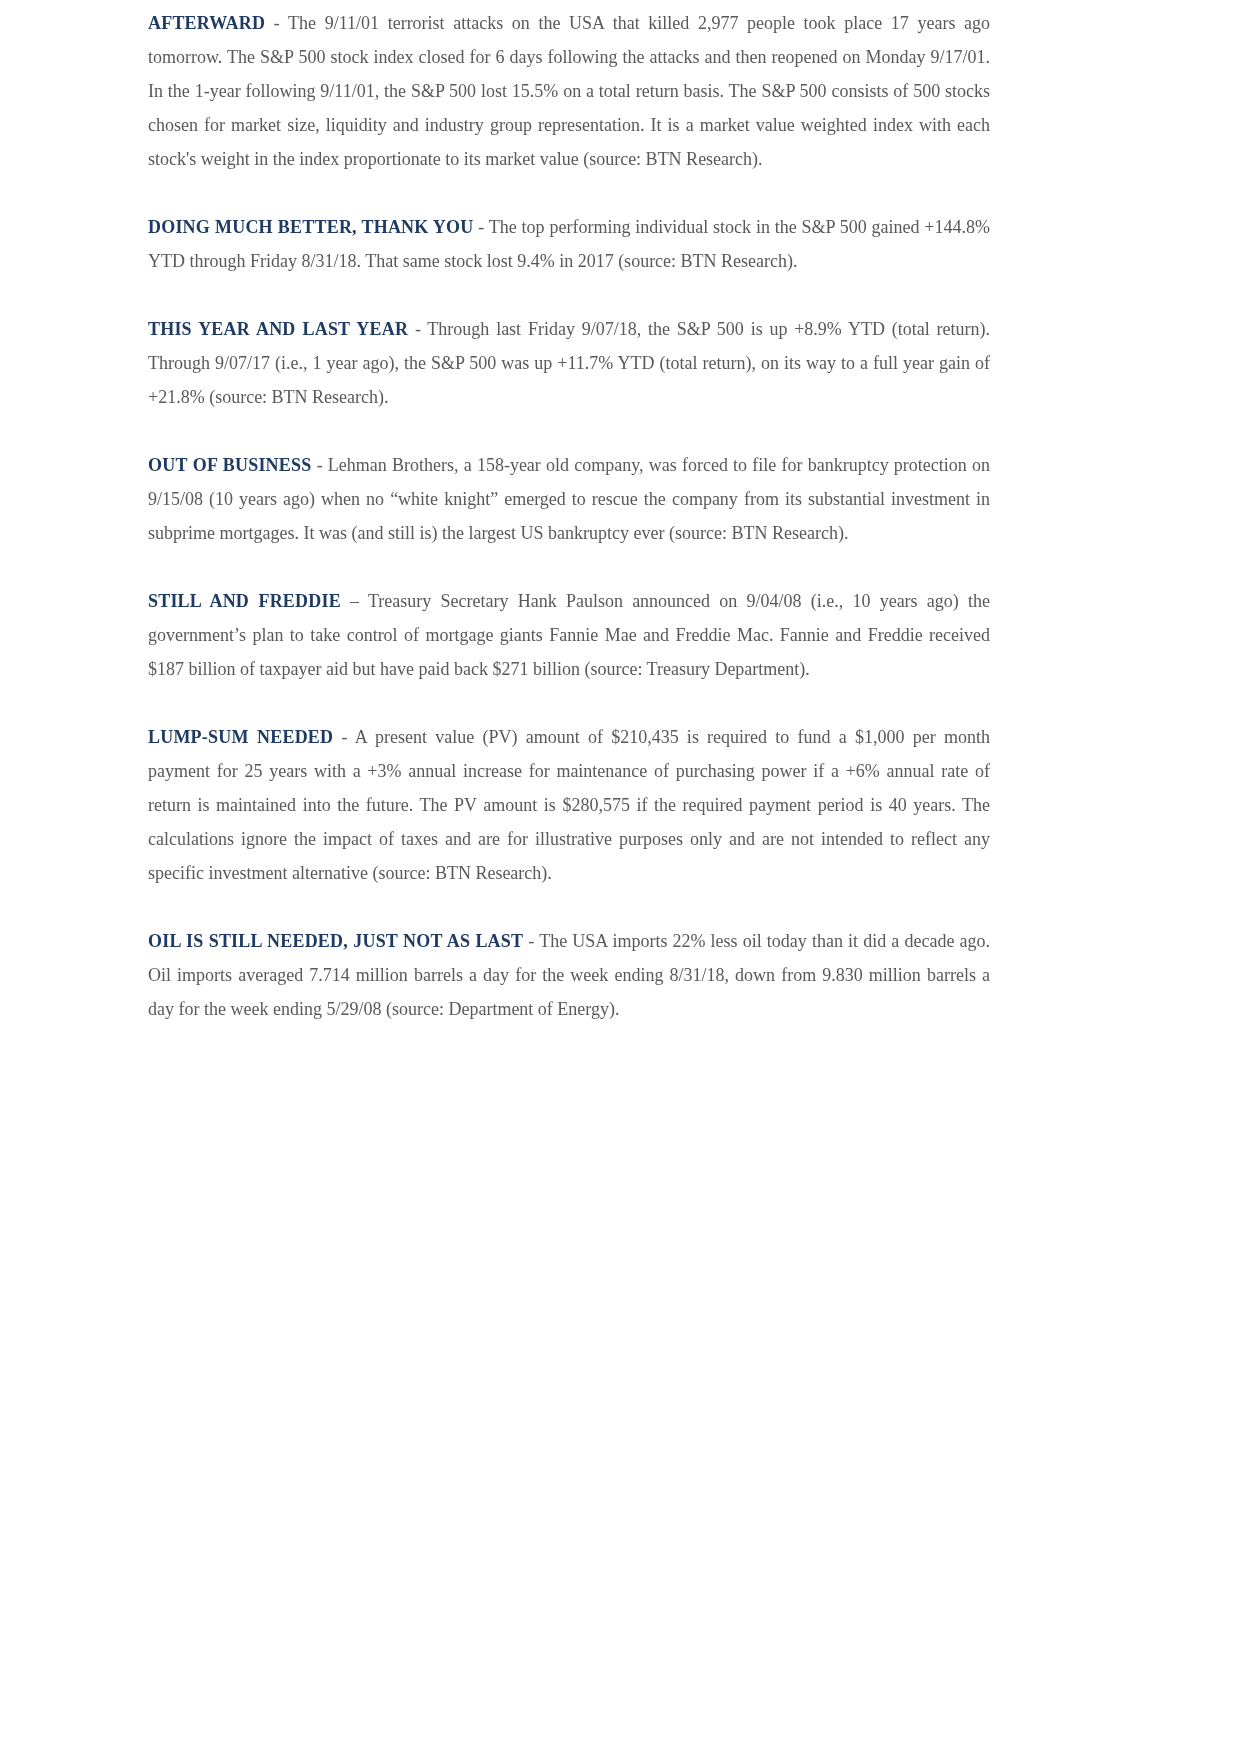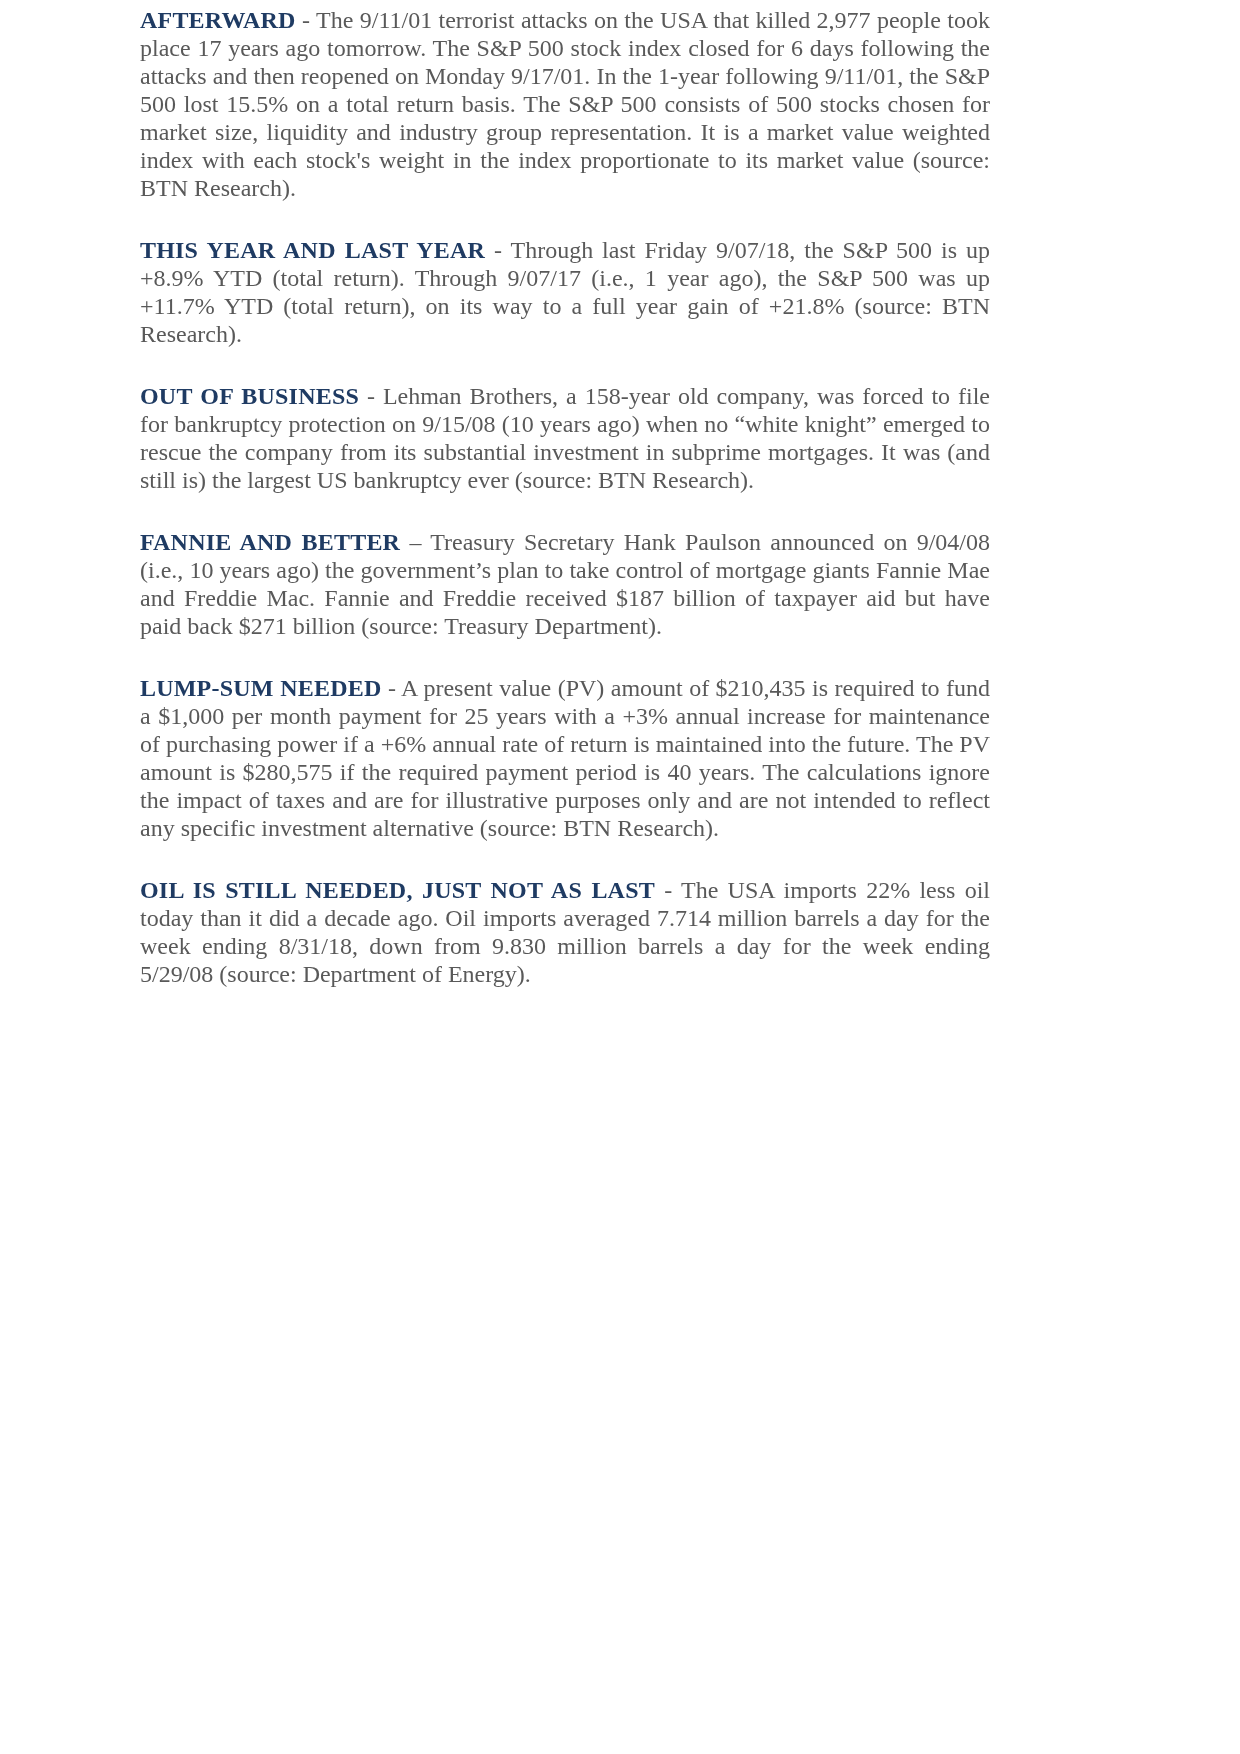--- a/index.html
+++ b/index.html
@@ -14,47 +14,48 @@
     overflow: hidden;
   }
   .page {
     width: 1240px;
     height: 1754px;
     background: #ffffff;
     padding: 6px 250px 0 136px;
   }
   .para {
     font-family: "Liberation Serif", serif;
-    font-size: 24px;
-    line-height: 28px;
+    font-size: 18px;
+    line-height: 34px;
     color: #595959;
     text-align: justify;
-    margin: 0 0 34px 4px;
+    margin: 0 0 34px 12px;
   }
   .para .head {
     color: #1f3b63;
     font-weight: bold;
     letter-spacing: 0.2px;
   }
   .para .body {
     color: #595959;
   }
 </style>
 </head>
 <body>
 
 <main class="page">
 
   <p class="para"><span class="head">AFTERWARD</span> <span class="body">- The 9/11/01 terrorist attacks on the USA that killed 2,977 people took place 17 years ago tomorrow.  The S&amp;P 500 stock index closed for 6 days following the attacks and then reopened on Monday 9/17/01.  In the 1-year following 9/11/01, the S&amp;P 500 lost 15.5% on a total return basis.  The S&amp;P 500 consists of 500 stocks chosen for market size, liquidity and industry group representation.  It is a market value weighted index with each stock's weight in the index proportionate to its market value (source: BTN Research).</span></p>
 
+  <p class="para"><span class="head">DOING MUCH BETTER, THANK YOU</span> <span class="body">- The top performing individual stock in the S&amp;P 500 gained +144.8% YTD through Friday 8/31/18.  That same stock lost 9.4% in 2017 (source: BTN Research).</span></p>
 
   <p class="para"><span class="head">THIS YEAR AND LAST YEAR</span> <span class="body">- Through last Friday 9/07/18, the S&amp;P 500 is up +8.9% YTD (total return).  Through 9/07/17 (i.e., 1 year ago), the S&amp;P 500 was up +11.7% YTD (total return), on its way to a full year gain of +21.8% (source: BTN Research).</span></p>
 
   <p class="para"><span class="head">OUT OF BUSINESS</span> <span class="body">- Lehman Brothers, a 158-year old company, was forced to file for bankruptcy protection on 9/15/08 (10 years ago) when no “white knight” emerged to rescue the company from its substantial investment in subprime mortgages.  It was (and still is) the largest US bankruptcy ever (source: BTN Research).</span></p>
 
-  <p class="para"><span class="head">FANNIE AND BETTER</span> <span class="body">– Treasury Secretary Hank Paulson announced on 9/04/08 (i.e., 10 years ago) the government’s plan to take control of mortgage giants Fannie Mae and Freddie Mac.  Fannie and Freddie received $187 billion of taxpayer aid but have paid back $271 billion (source: Treasury Department).</span></p>
+  <p class="para"><span class="head">STILL AND FREDDIE</span> <span class="body">– Treasury Secretary Hank Paulson announced on 9/04/08 (i.e., 10 years ago) the government’s plan to take control of mortgage giants Fannie Mae and Freddie Mac.  Fannie and Freddie received $187 billion of taxpayer aid but have paid back $271 billion (source: Treasury Department).</span></p>
 
   <p class="para"><span class="head">LUMP-SUM NEEDED</span> <span class="body">- A present value (PV) amount of $210,435 is required to fund a $1,000 per month payment for 25 years with a +3% annual increase for maintenance of purchasing power if a +6% annual rate of return is maintained into the future.  The PV amount is $280,575 if the required payment period is 40 years.  The calculations ignore the impact of taxes and are for illustrative purposes only and are not intended to reflect any specific investment alternative (source: BTN Research).</span></p>
 
 
   <p class="para"><span class="head">OIL IS STILL NEEDED, JUST NOT AS LAST</span> <span class="body">- The USA imports 22% less oil today than it did a decade ago.  Oil imports averaged 7.714 million barrels a day for the week ending 8/31/18, down from 9.830 million barrels a day for the week ending 5/29/08 (source: Department of Energy).</span></p>
 
 </main>
 
 </body></html>

